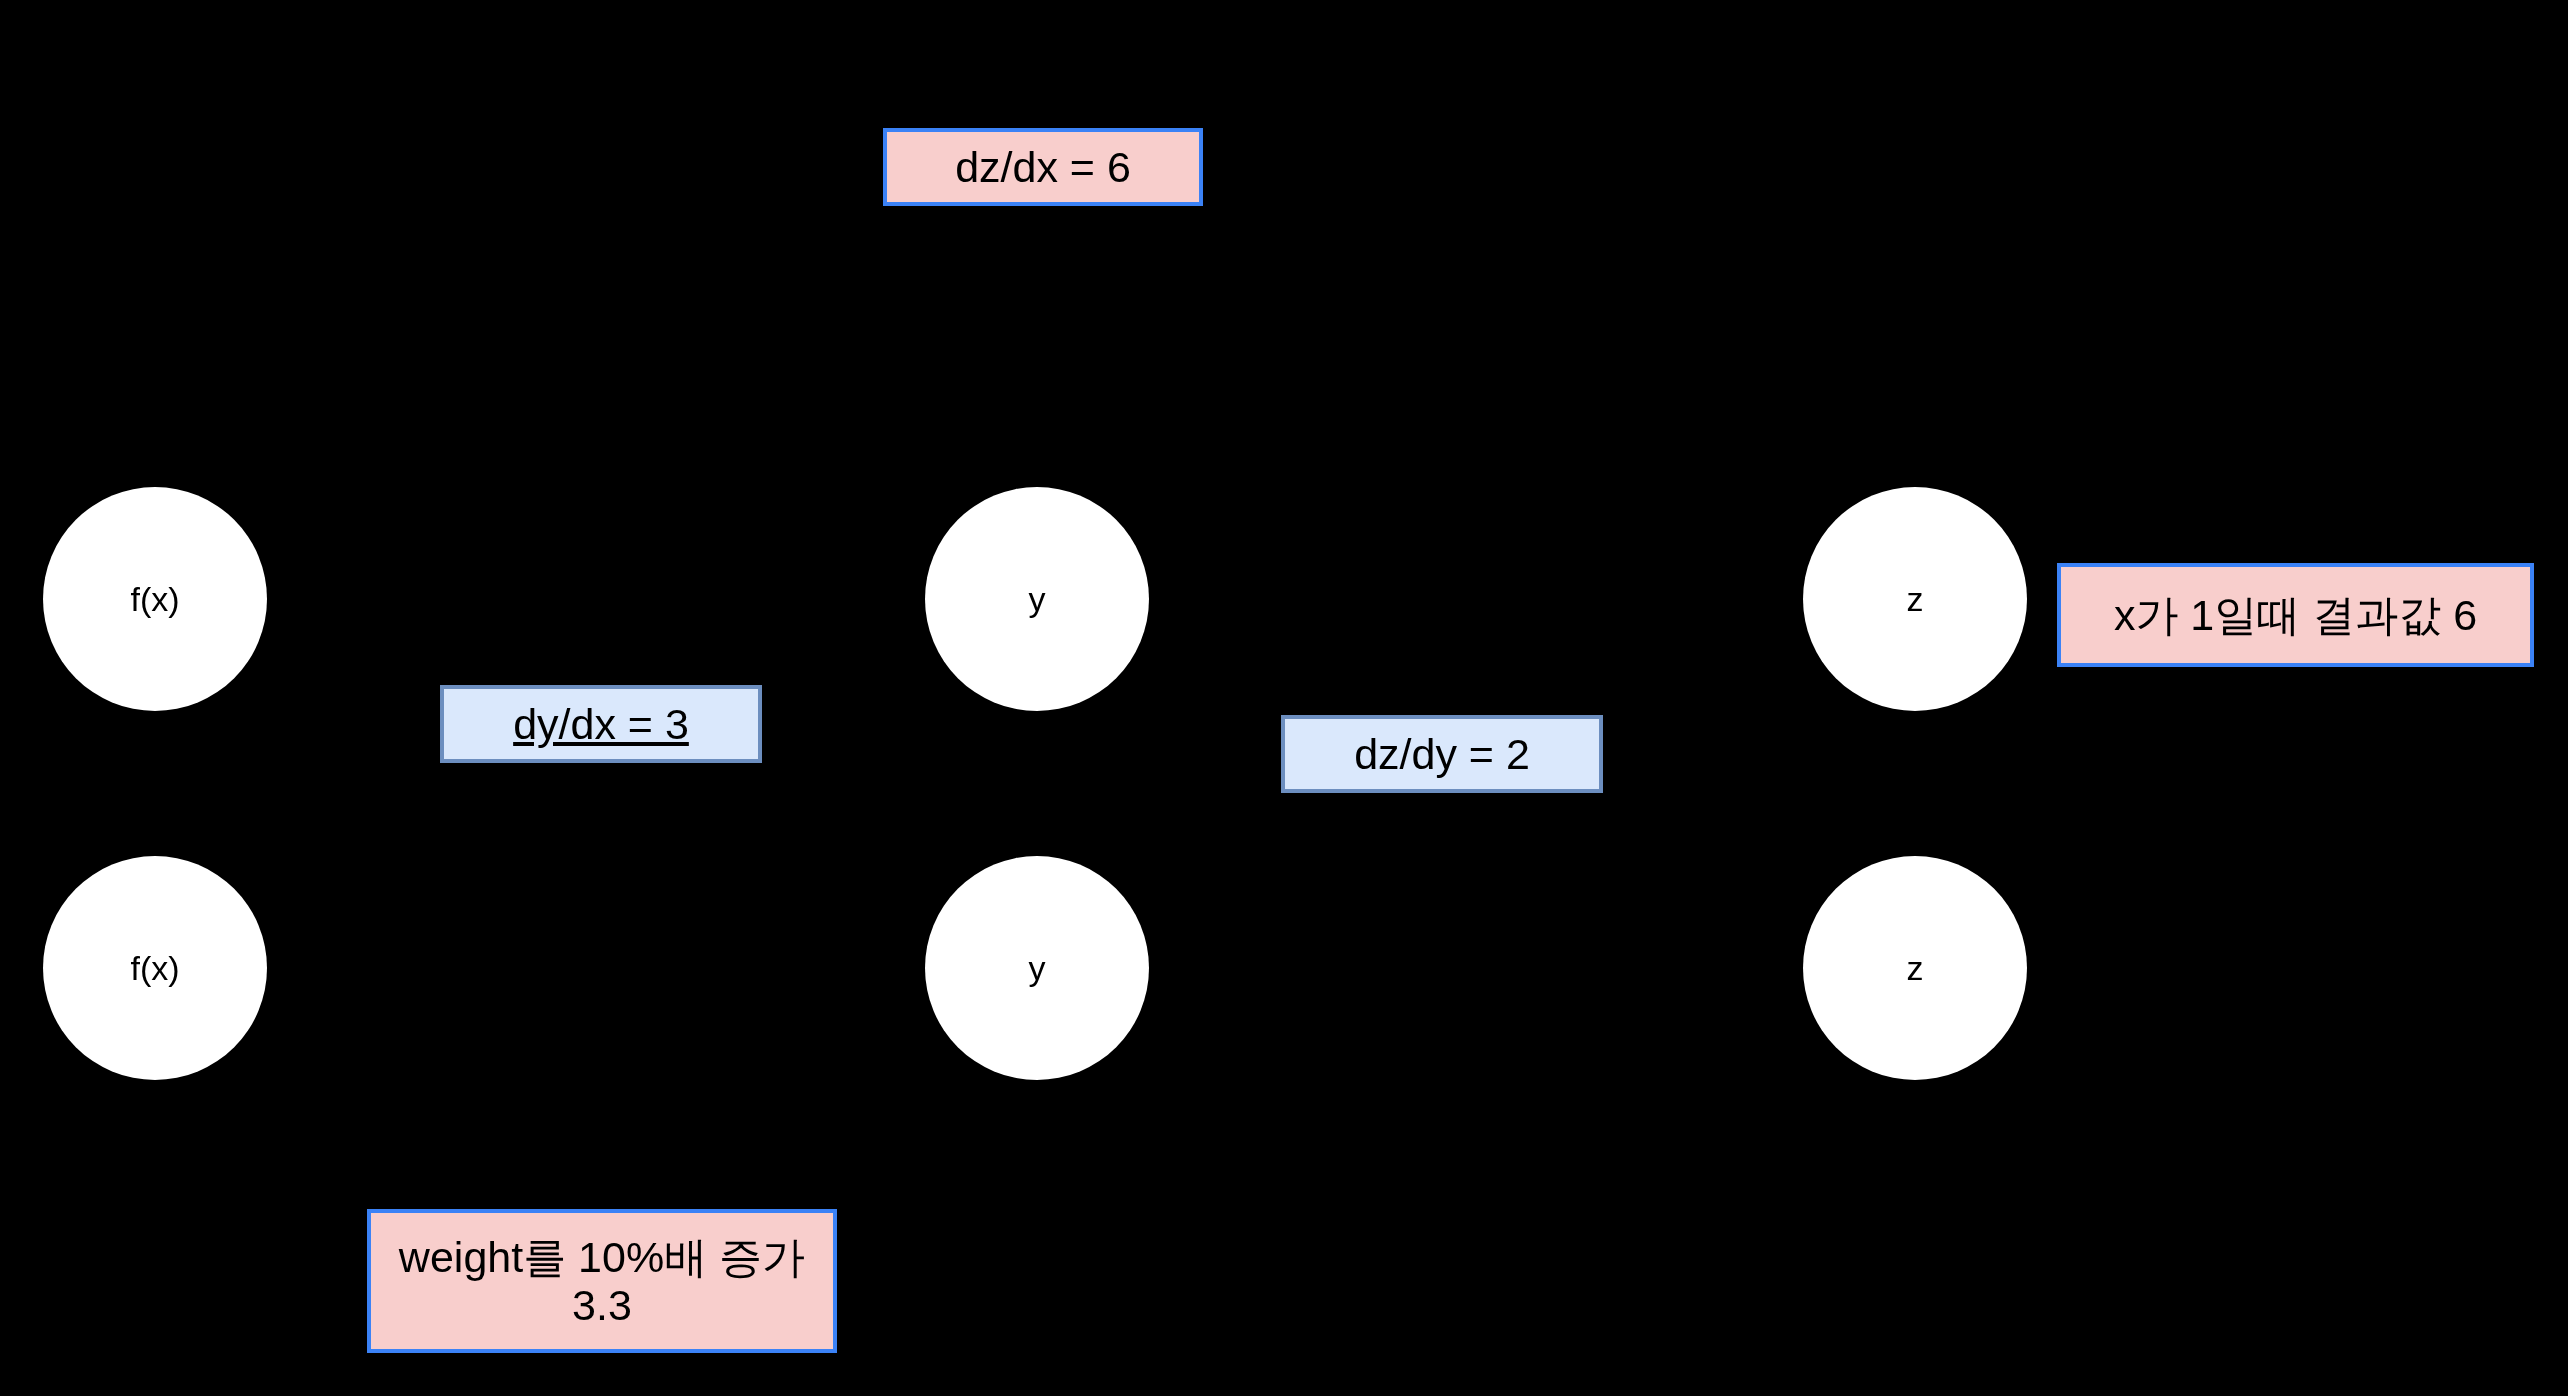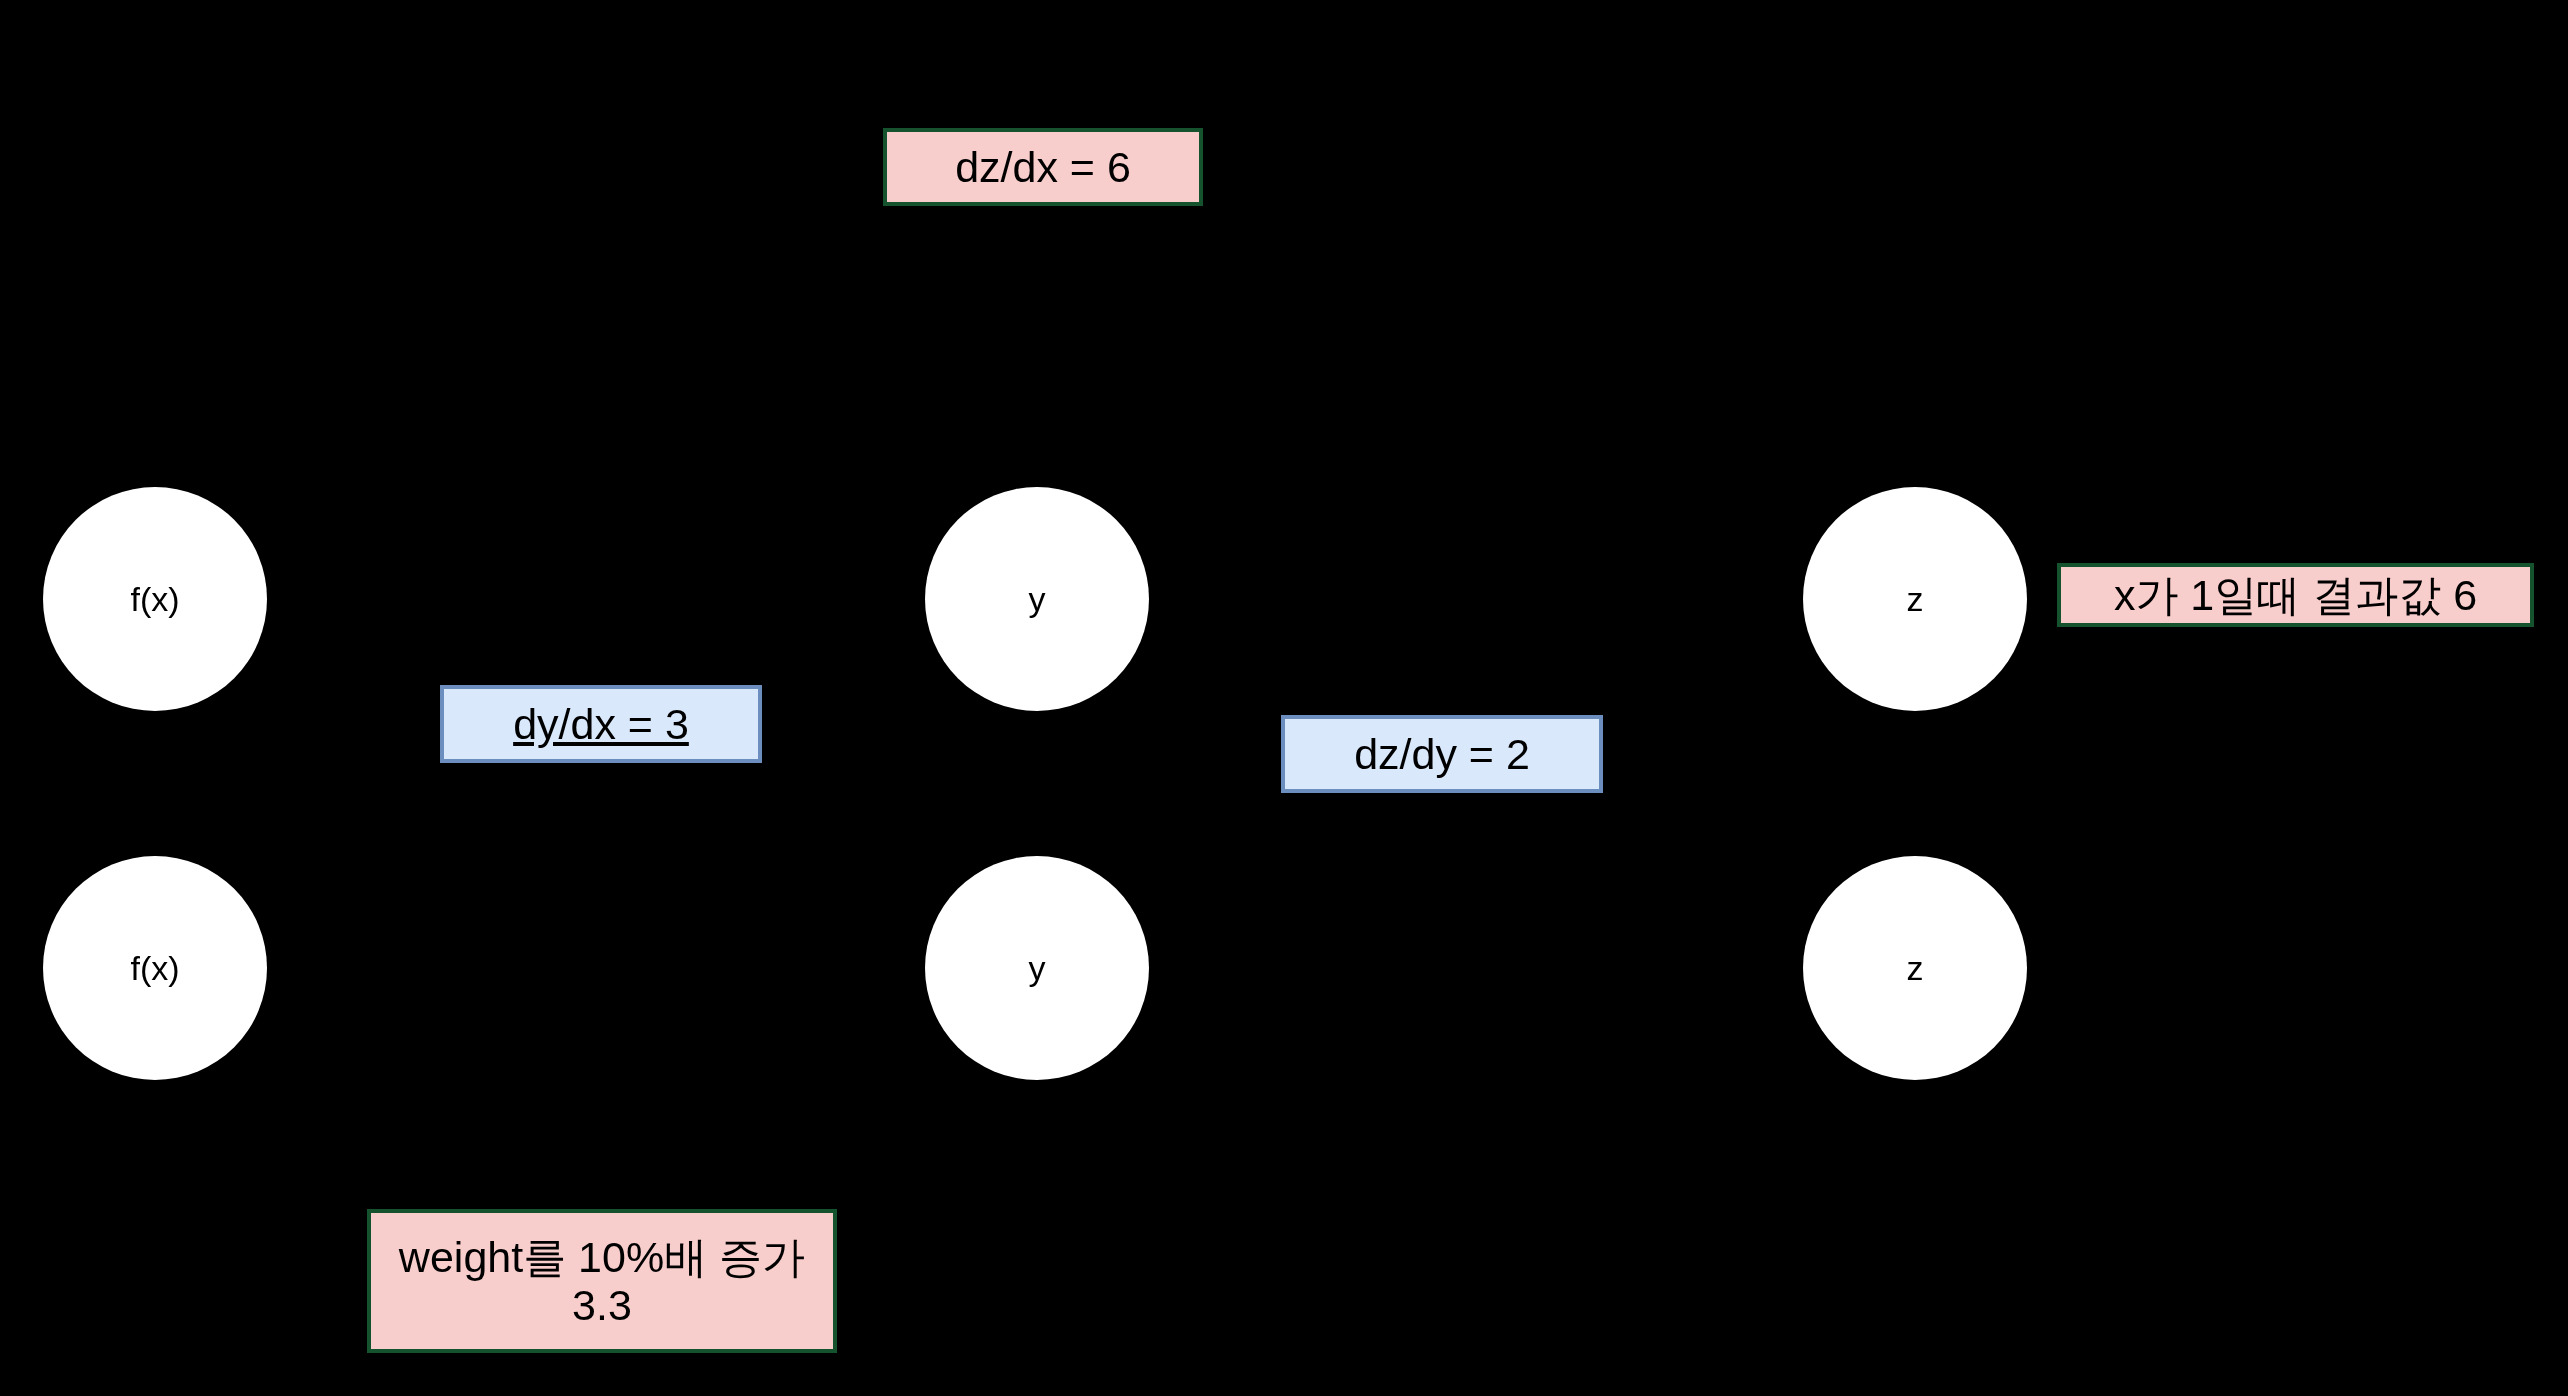--- a/index.html
+++ b/index.html
@@ -41,21 +41,21 @@
     text-align: center;
     font-size: 43px;
     line-height: 1.18;
     color: #000000;
     white-space: pre-line;
     padding: 2px 6px;
     font-family: "Liberation Sans", "DejaVu Sans", sans-serif;
   }
   .box.pink {
     background: #f8cecc;
-    border: 4px solid #14532d;
+    border: 4px solid #3b82f6;
   }
   .box.blue {
     background: #dae8fc;
     border: 4px solid #6c8ebf;
   }
   .box.two-line {
     line-height: 1.12;
   }
 </style>
 </head>
@@ -64,21 +64,21 @@
 <div id="canvas">
 
   <div class="box pink" style="left:883px; top:128px; width:320px; height:78px;">dz/dx = 6</div>
 
   <div class="node" style="left:43px; top:487px; width:224px; height:224px;">f(x)</div>
 
   <div class="node" style="left:925px; top:487px; width:224px; height:224px;">y</div>
 
   <div class="node" style="left:1803px; top:487px; width:224px; height:224px;">z</div>
 
-  <div class="box pink" style="left:2057px; top:563px; width:477px; height:64px;">x가 1일때 결과값 6</div>
+  <div class="box pink" style="left:2057px; top:563px; width:477px; height:104px;">x가 1일때 결과값 6</div>
 
   <div class="box blue" style="left:440px; top:685px; width:322px; height:78px;text-decoration:underline;">dy/dx = 3</div>
 
   <div class="box blue" style="left:1281px; top:715px; width:322px; height:78px;">dz/dy = 2</div>
 
   <div class="node" style="left:43px; top:856px; width:224px; height:224px;">f(x)</div>
 
   <div class="node" style="left:925px; top:856px; width:224px; height:224px;">y</div>
 
   <div class="node" style="left:1803px; top:856px; width:224px; height:224px;">z</div>

